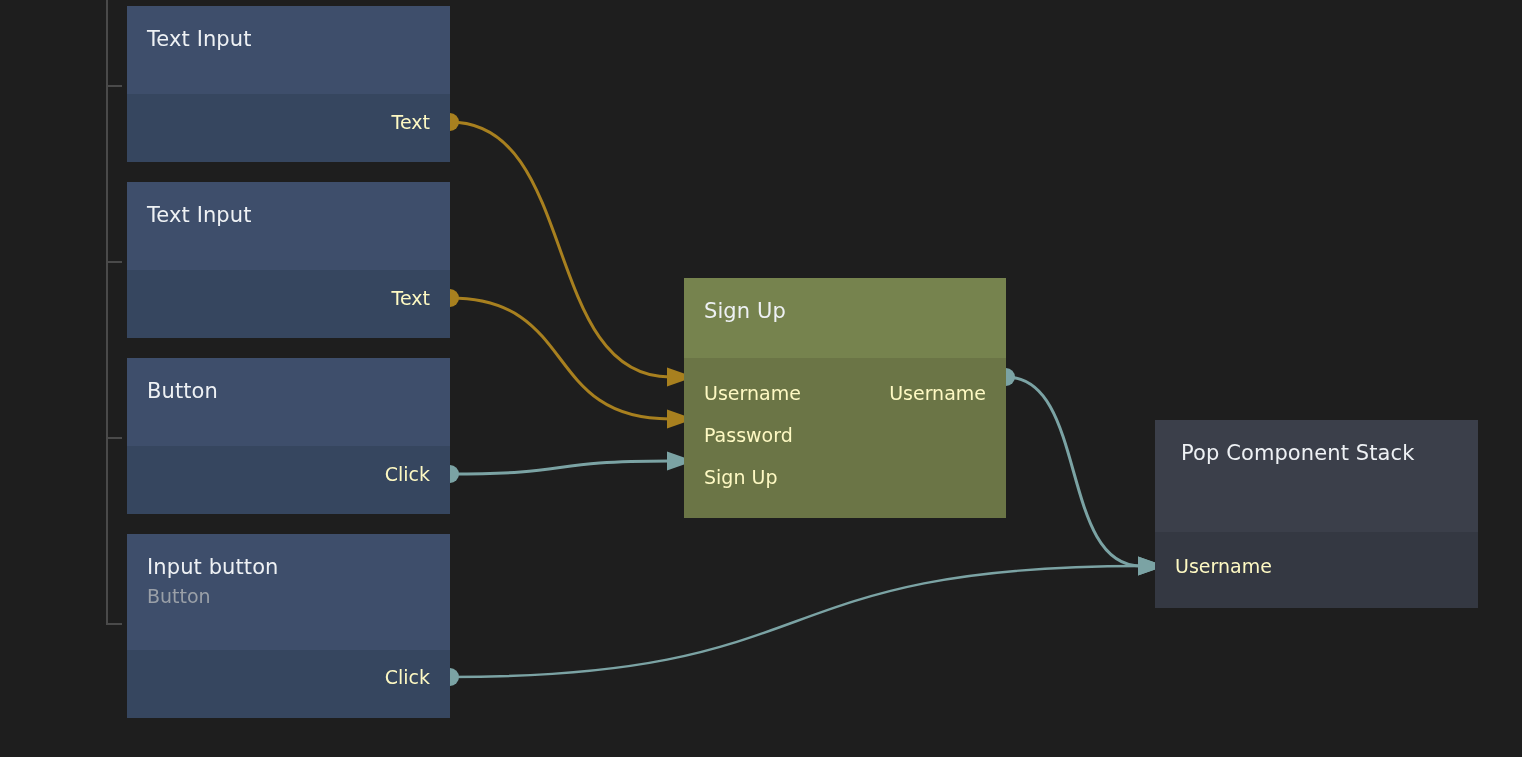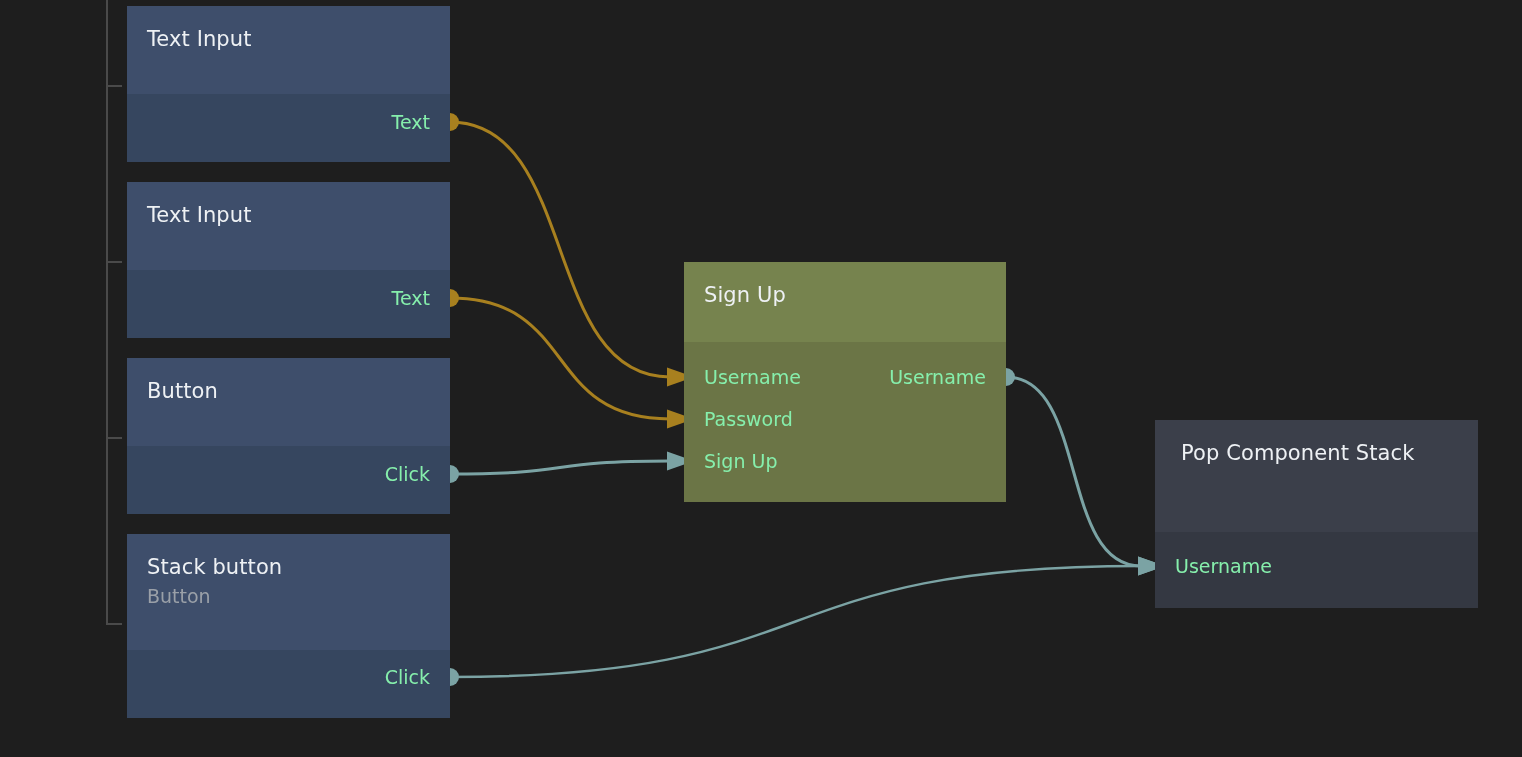--- a/index.html
+++ b/index.html
@@ -86,21 +86,21 @@
     position: absolute;
     left: 0;
     right: 0;
     height: 30px;
     display: flex;
     align-items: center;
   }
   .port-label {
     font-size: 19px;
     line-height: 22px;
-    color: #86efac;
+    color: #fef9c3;
     white-space: nowrap;
   }
   .port-label.out {
     position: absolute;
     right: 20px;
   }
   .port-label.in {
     position: absolute;
     left: 20px;
   }
@@ -168,30 +168,30 @@
           <div class="node-title">Button</div>
         </div>
         <div class="node-body" style="height: 68px;">
           <div class="port-row" style="top: 13px;">
             <span class="port-label out">Click</span>
           </div>
         </div>
       </div>
       <div class="node node-blue" style="left: 127px; top: 534px; width: 323px; height: 184px;">
         <div class="node-header" style="height: 116px;">
-          <div class="node-title">Stack button</div>
+          <div class="node-title">Input button</div>
           <div class="node-subtitle">Button</div>
         </div>
         <div class="node-body" style="height: 68px;">
           <div class="port-row" style="top: 12px;">
             <span class="port-label out">Click</span>
           </div>
         </div>
       </div>
-      <div class="node node-olive" style="left: 684px; top: 262px; width: 322px; height: 240px;">
+      <div class="node node-olive" style="left: 684px; top: 278px; width: 322px; height: 240px;">
         <div class="node-header" style="height: 80px;">
           <div class="node-title">Sign Up</div>
         </div>
         <div class="node-body" style="height: 160px;">
           <div class="port-row" style="top: 62px;">
             <span class="port-label in">Password</span>
           </div>
           <div class="port-row" style="top: 20px;">
             <span class="port-label in">Username</span>
           </div>

